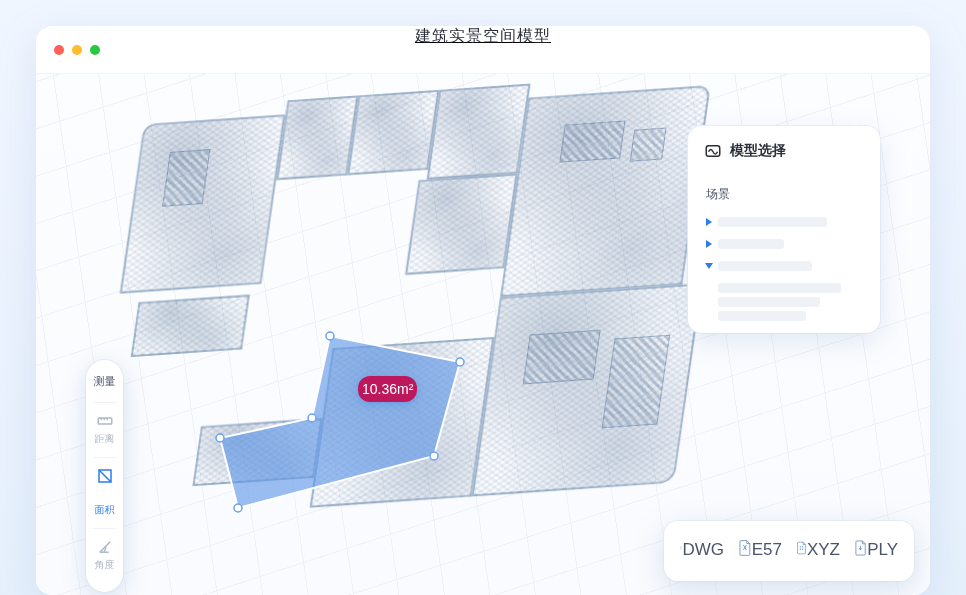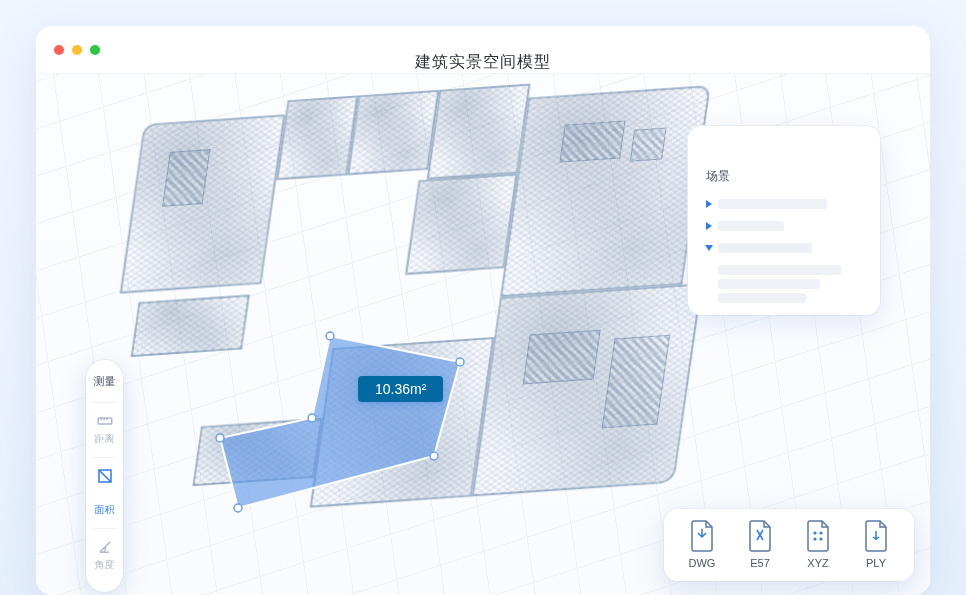--- a/index.html
+++ b/index.html
@@ -15,24 +15,25 @@
     position: absolute;
     top: 26px; left: 36px; right: 36px; bottom: 0;
     background: #fff;
     border-radius: 16px;
     box-shadow: 0 10px 40px rgba(120,150,200,0.18);
     overflow: hidden;
   }
   .titlebar {
     height: 48px;
     display: flex;
-    align-items: flex-end;
+    align-items: flex-start;
     justify-content: center;
     position: relative;
     border-bottom: 1px solid #f2f4f8;
+    text-decoration: underline;
   }
   .dots {
     position: absolute; left: 18px; top: 50%; transform: translateY(-50%);
     display: flex; gap: 8px;
   }
   .dot { width: 10px; height: 10px; border-radius: 50%; }
   .dot.r { background: #ff5f57; }
   .dot.y { background: #ffbd2e; }
   .dot.g { background: #28c840; }
   .title { font-size: 16px; font-weight: 500; color: #2a2f3a; letter-spacing: 1px; }
@@ -88,26 +89,26 @@
     position: absolute;
     left: 176px; top: 256px;
     width: 270px; height: 190px;
     pointer-events: none;
   }
   .sel-wrap svg { width:100%; height:100%; overflow:visible; }
 
   .badge {
     position: absolute;
     left: 322px; top: 350px;
-    background: #0369a1;
+    background: #be185d;
     color: #fff;
     font-size: 14px;
     font-weight: 500;
-    padding: 5px 17px;
-    border-radius: 4px;
+    padding: 5px 4px;
+    border-radius: 12px;
     box-shadow: 0 2px 6px rgba(45,126,232,.35);
   }
 
   .tool-rail {
     position: absolute;
     left: 50px; top: 334px;
     width: 37px;
     background: #fff;
     border-radius: 24px;
     box-shadow: 0 6px 24px rgba(120,150,200,.28), 0 0 0 1px #eef2f8;
@@ -160,22 +161,22 @@
   .formats {
     position: absolute;
     right: 16px; bottom: 14px;
     display: flex; gap: 14px;
     background: #fff;
     padding: 10px 16px 12px;
     border-radius: 14px;
     box-shadow: 0 8px 28px rgba(120,150,200,.25), 0 0 0 1px #eef2f8;
   }
   .fmt {
-    display:flex; flex-direction:column; align-items:center;
-    font-size: 11px; color:#4a5568; width:44px;
+    display:flex; align-items:center;
+    font-size: 17px; color:#4a5568; width:44px;
     cursor: pointer;
   }
   .fmt svg { width:28px; height:34px; margin-bottom:4px; }
 </style>
 </head>
 <body>
 
 <div class="window">
 
   <div class="titlebar">
@@ -244,20 +245,27 @@
     <div class="sep"></div>
     <div class="tool">
       <svg viewBox="0 0 24 24" fill="none" stroke="currentColor" stroke-width="2">
           <path d="M5 19L19 5M5 19h12M10 19a9 9 0 0 0 3-7"></path>
         </svg>
       <span>角度</span>
     </div>
   </div>
 
   <div class="panel">
+    <div class="panel-head">
+      <svg viewBox="0 0 24 24" fill="none" stroke="#2a2f3a" stroke-width="2">
+          <rect x="3" y="5" width="18" height="14" rx="3"></rect>
+          <path d="M6 13c2-4 4-4 6 0s4 4 6 0"></path>
+        </svg>
+      <span>模型选择</span>
+    </div>
     <div class="sub">场景</div>
     <div class="tree-item">
       <div class="tri"></div>
       <div class="skel a"></div>
     </div>
     <div class="tree-item">
       <div class="tri"></div>
       <div class="skel b"></div>
     </div>
     <div class="tree-item">

